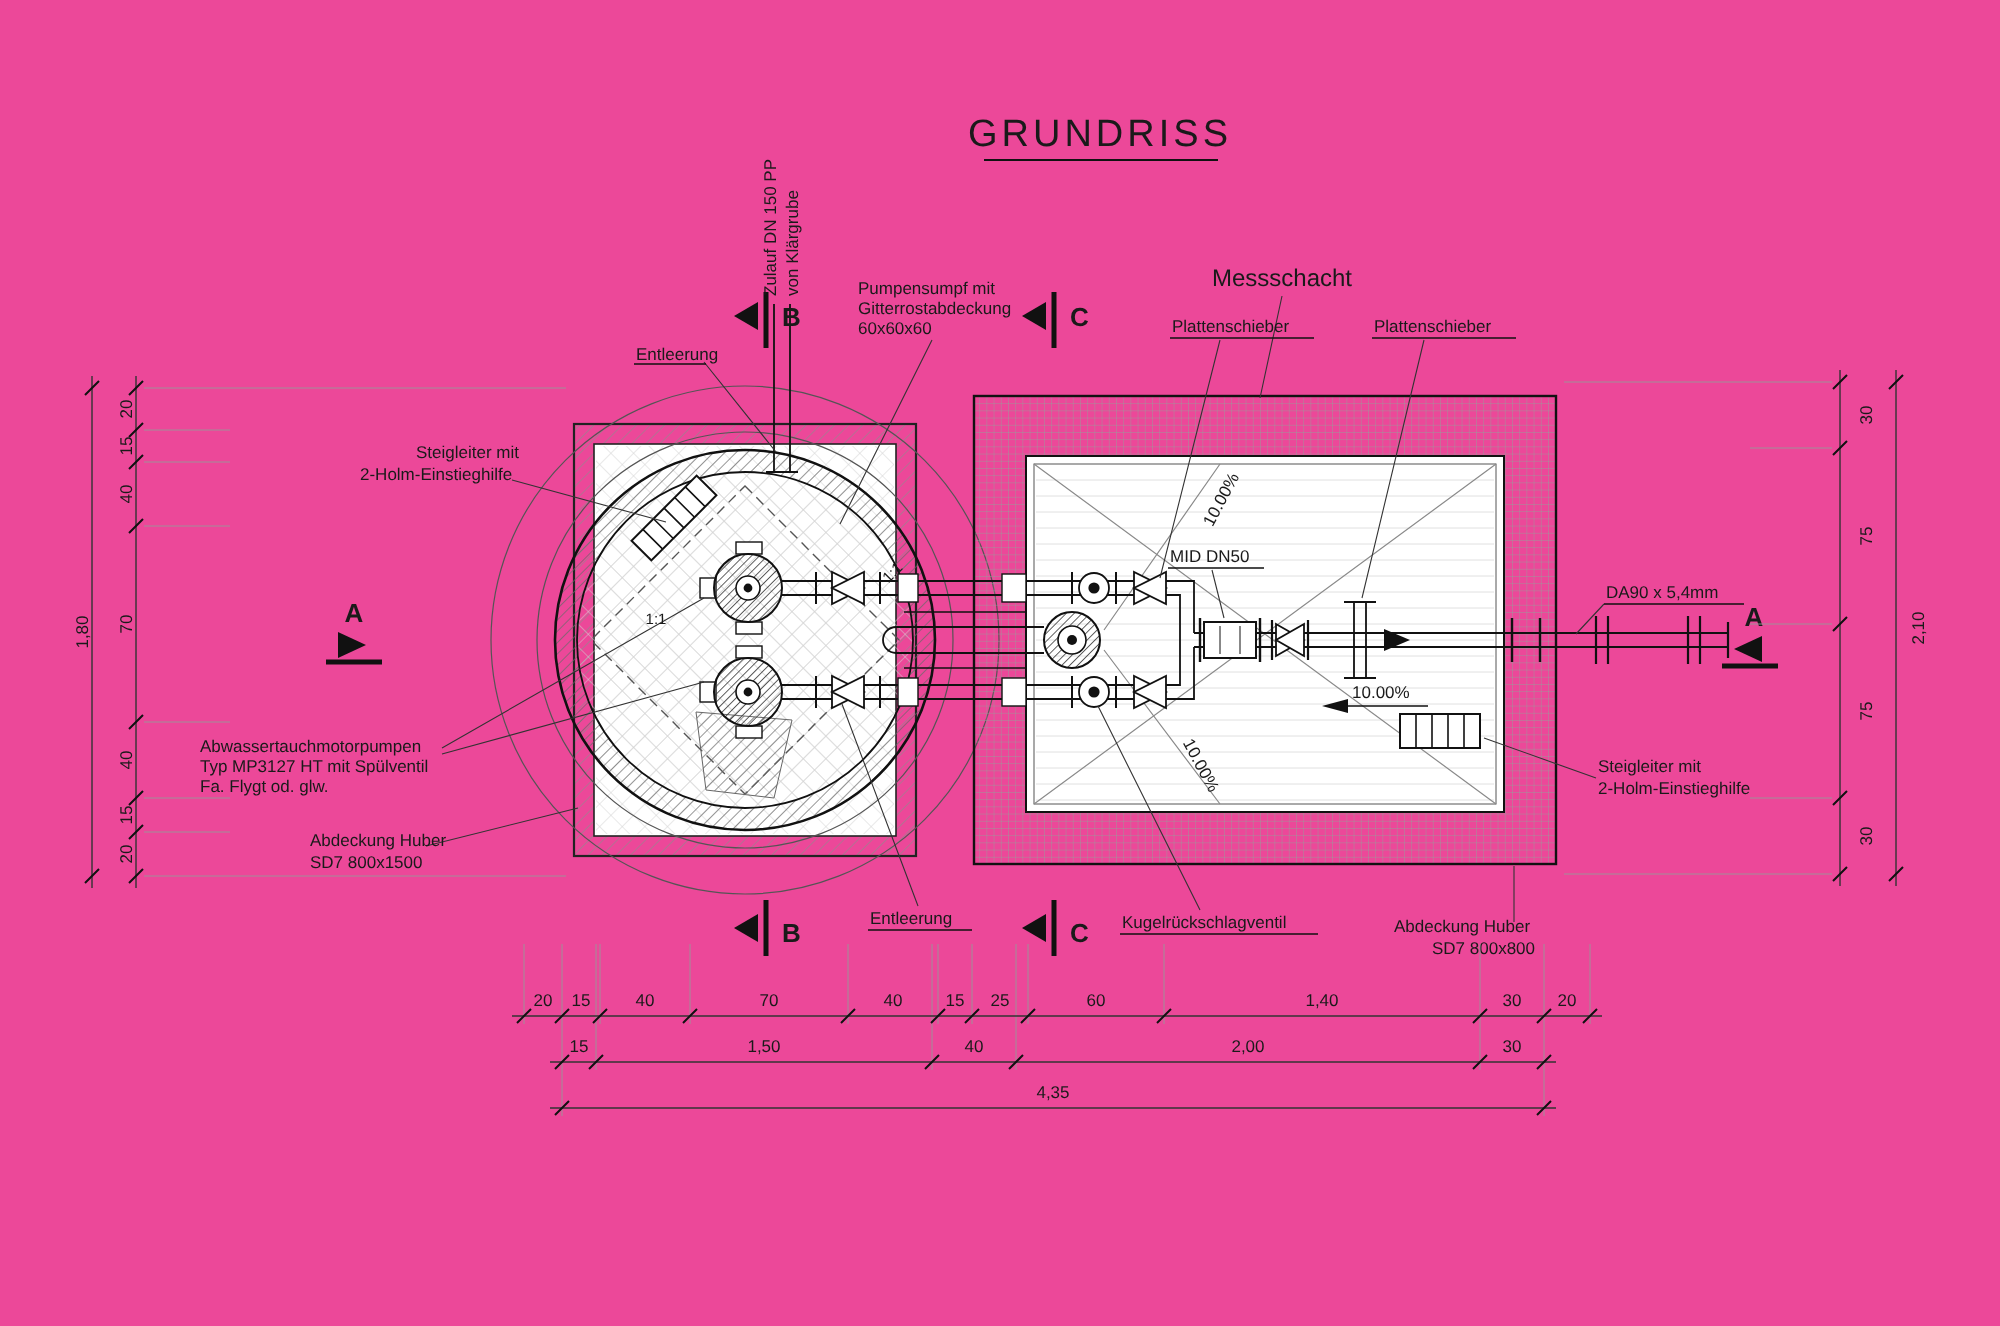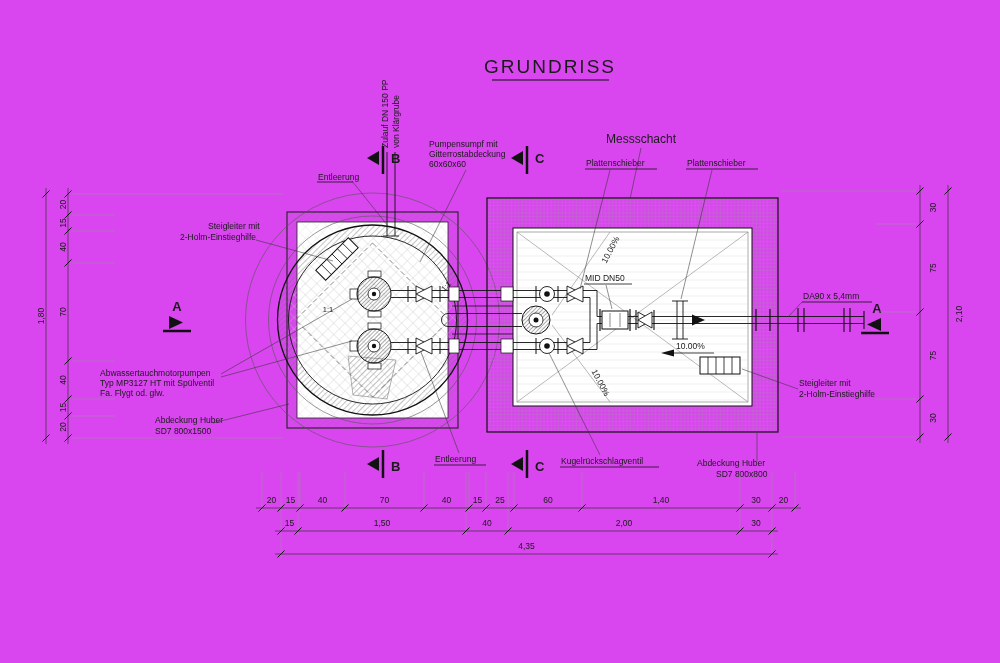--- a/index.html
+++ b/index.html
@@ -1,16 +1,16 @@
 <!DOCTYPE html>
 <html><head>
 <meta charset="utf-8">
 <style>
   html,body{margin:0;padding:0;background:#ddd}
-  .canvas{width:1000px;height:663px;background:#d946ef;position:relative;overflow:hidden;
+  .canvas{width:1000px;height:663px;background:#ec4899;position:relative;overflow:hidden;
           font-family:"Liberation Sans",sans-serif}
   svg{display:block}
   .t{font-family:"Liberation Sans",sans-serif;fill:#1a1a1a;font-size:8.5px}
   .t-title{font-size:19px;letter-spacing:2px}
   .t-big{font-size:12px}
   .t-sec{font-size:13px;font-weight:bold}
   .t-small{font-size:7.5px}
 </style>
 </head>
 <body>

